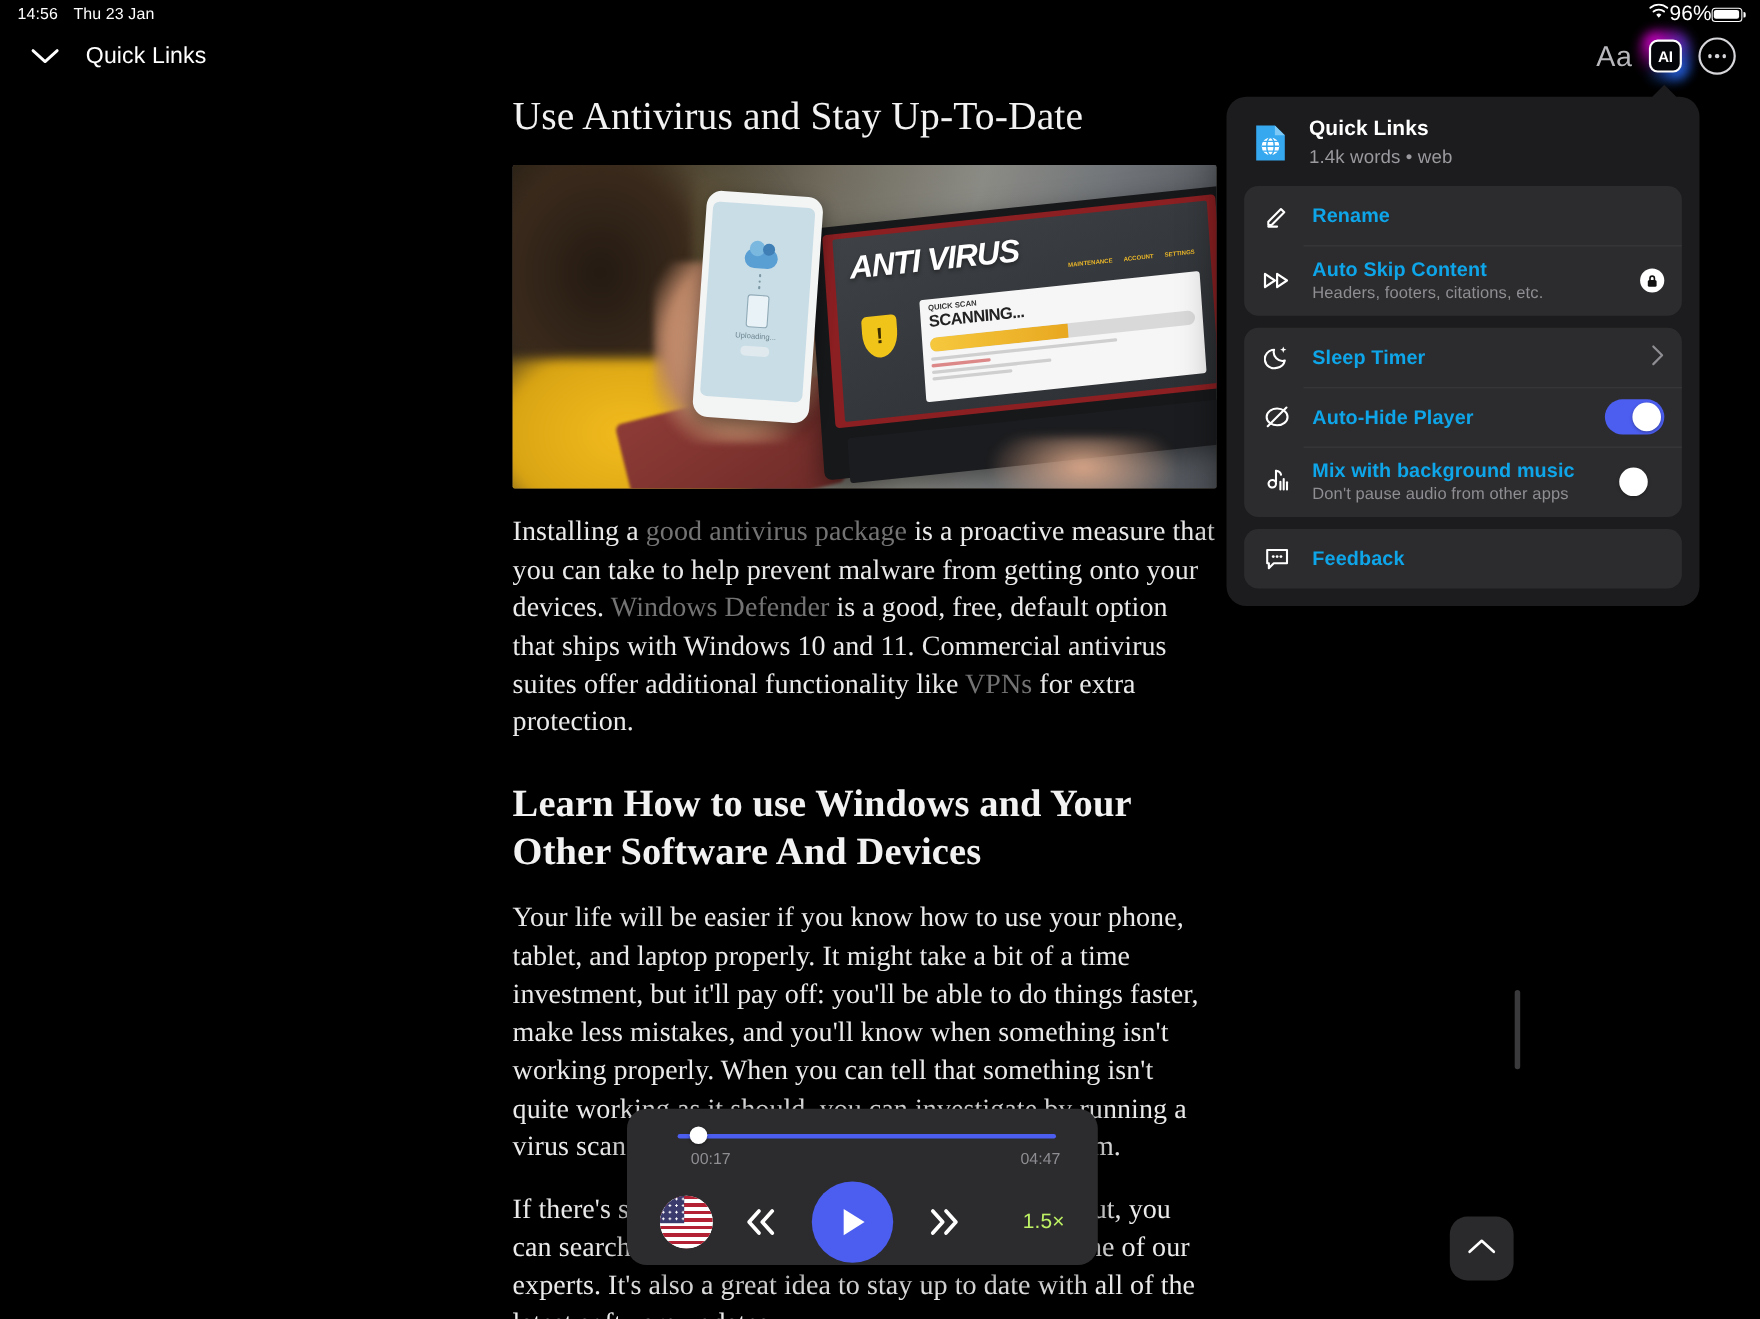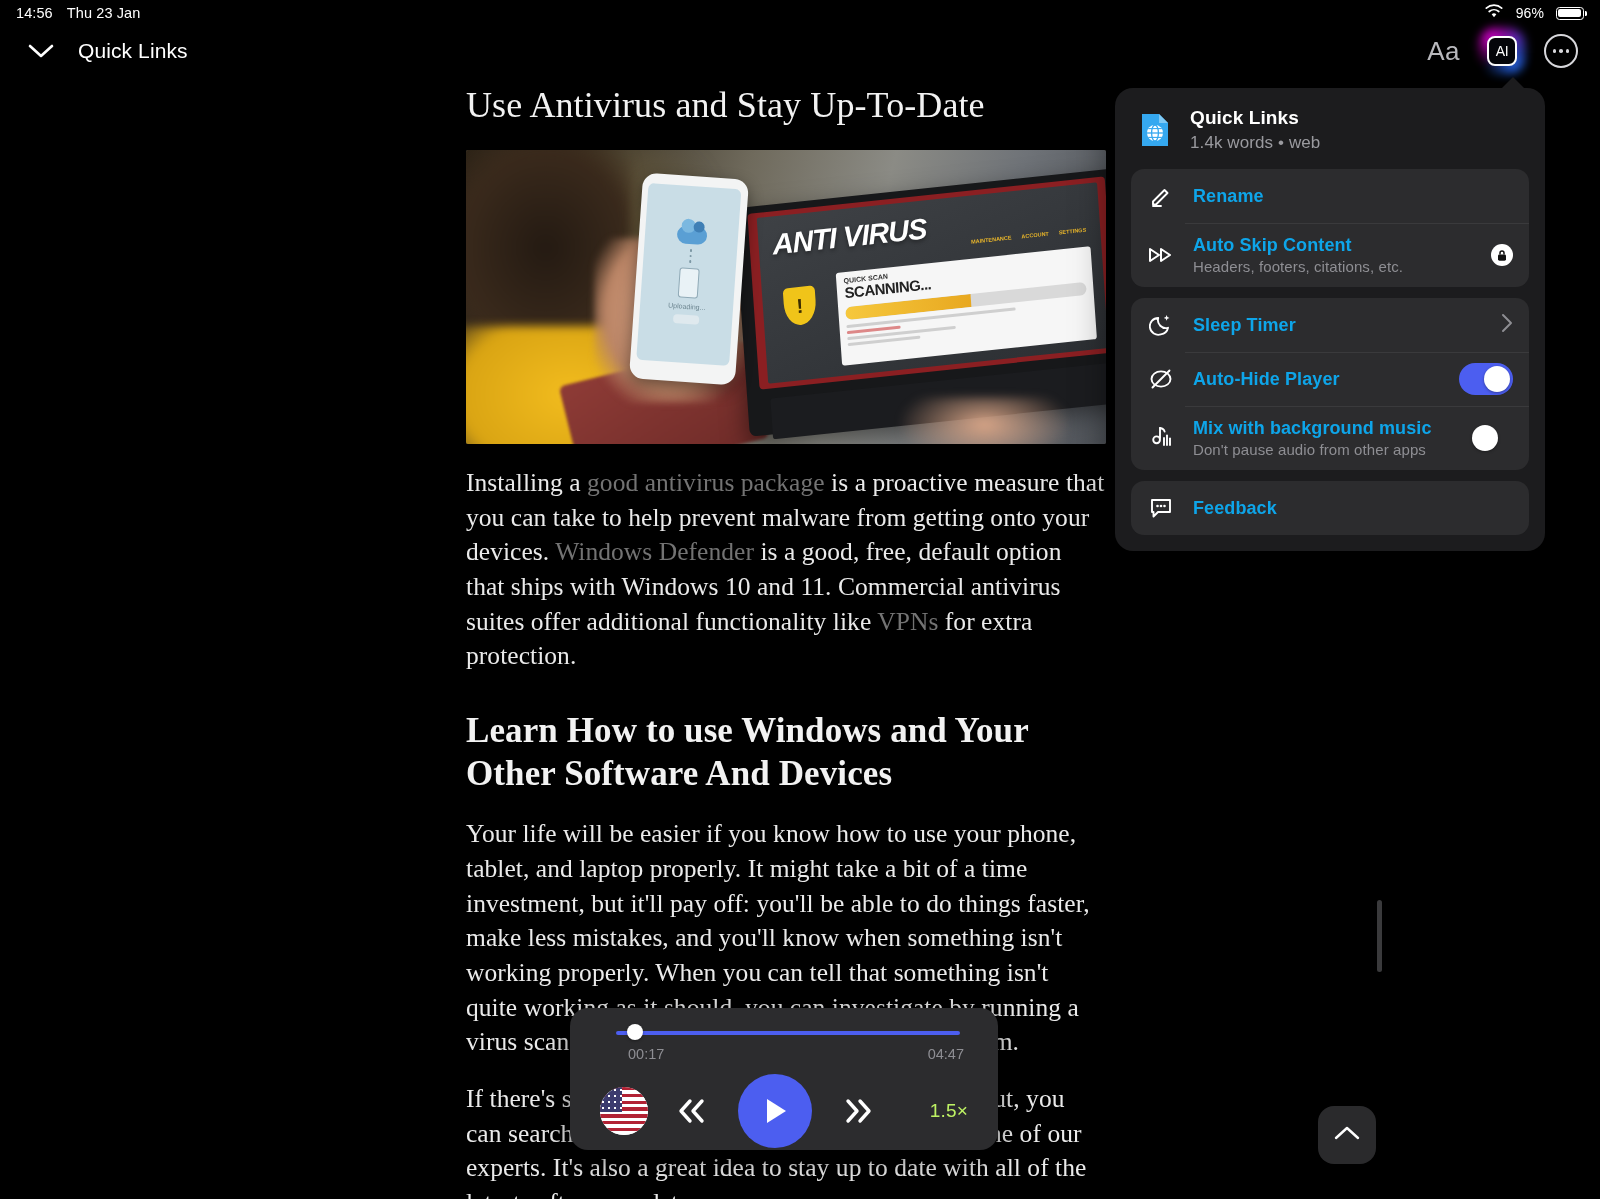--- a/index.html
+++ b/index.html
@@ -12,21 +12,21 @@
   }
   #app { position:relative; width:1388px; height:1199px; background:#000; }
 
   
   .statusbar {
     position:absolute; top:0; left:0; width:1600px; height:26px;
     display:flex; align-items:center; padding:0 16px;
     color:#fff; font-size:14.5px; letter-spacing:.1px;
   }
   .sb-left { display:flex; align-items:center; gap:14px; }
-  .sb-right { margin-left:auto; display:flex; align-items:center; gap:12px; font-size:14px; }
+  .sb-right { margin-left:auto; display:flex; align-items:center; gap:0; font-size:19px; }
   .wifi-icon { display:block; }
   .battery {
     width:28px; height:13px; border:1.6px solid #fff; border-radius:3.5px;
     position:relative; display:inline-block;
   }
   .battery::after {
     content:""; position:absolute; right:-4px; top:3.5px;
     width:2px; height:5px; background:#fff; border-radius:0 1.5px 1.5px 0;
   }
   .battery-fill {
@@ -36,40 +36,40 @@
 
   
   .topnav {
     position:absolute; top:26px; left:0; width:1600px; height:50px;
     display:flex; align-items:center; padding:0 22px 0 24px;
   }
   .nav-chevron { width:34px; height:34px; display:flex; align-items:center; justify-content:center; cursor:pointer; }
   .nav-title {
     color:#fff; font-size:21px; font-weight:400; margin-left:20px; letter-spacing:.1px;
   }
-  .nav-right { margin-left:auto; display:flex; align-items:center; gap:26px; }
+  .nav-right { margin-left:auto; display:flex; align-items:center; gap:14px; }
   .aa-btn { color:#b9b9bd; font-size:26px; font-weight:400; letter-spacing:.5px; cursor:pointer; line-height:1; }
   .ai-btn {
     position:relative; width:32px; height:32px; border-radius:9px;
     display:flex; align-items:center; justify-content:center; cursor:pointer;
   }
   .ai-glow {
     position:absolute; inset:-7px; border-radius:16px;
     background:
       radial-gradient(circle at 22% 14%, rgba(230,0,220,.95) 0%, rgba(230,0,220,0) 58%),
       radial-gradient(circle at 80% 86%, rgba(40,110,255,.95) 0%, rgba(40,110,255,0) 60%),
       radial-gradient(circle at 85% 18%, rgba(120,60,255,.7) 0%, rgba(120,60,255,0) 60%);
     filter:blur(5px);
   }
   .ai-box {
     position:relative; width:30px; height:30px; border-radius:8px;
     border:2px solid #fff; display:flex; align-items:center; justify-content:center;
     background:#05060a;
   }
-  .ai-box span { color:#fff; font-size:14px; font-weight:400; letter-spacing:-.3px; }
+  .ai-box span { color:#fff; font-size:14px; font-weight:700; letter-spacing:-.3px; }
   .more-btn {
     width:34px; height:34px; border-radius:50%; border:2px solid #d7d7db;
     display:flex; align-items:center; justify-content:center; gap:3px; cursor:pointer;
   }
   .more-btn i { width:3.6px; height:3.6px; border-radius:50%; background:#d7d7db; display:block; }
 
   
   .article {
     position:absolute; top:76px; left:0; width:1600px; height:1123px;
     overflow:hidden;

